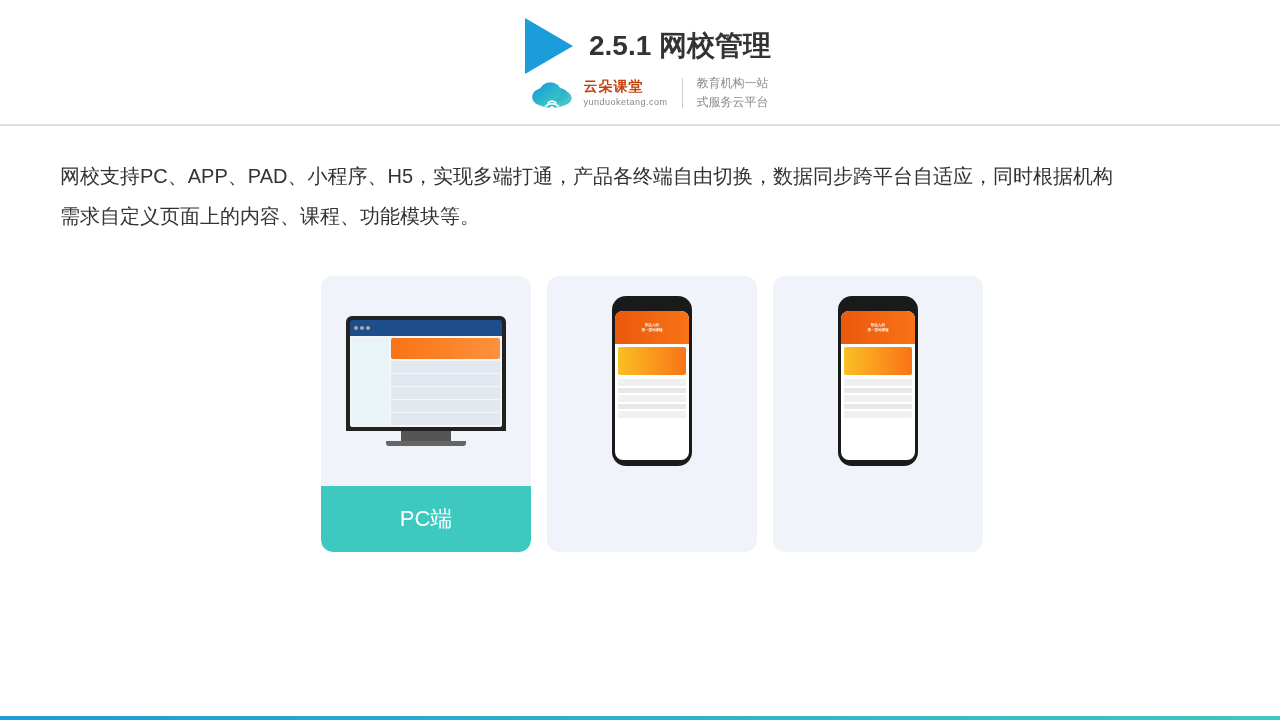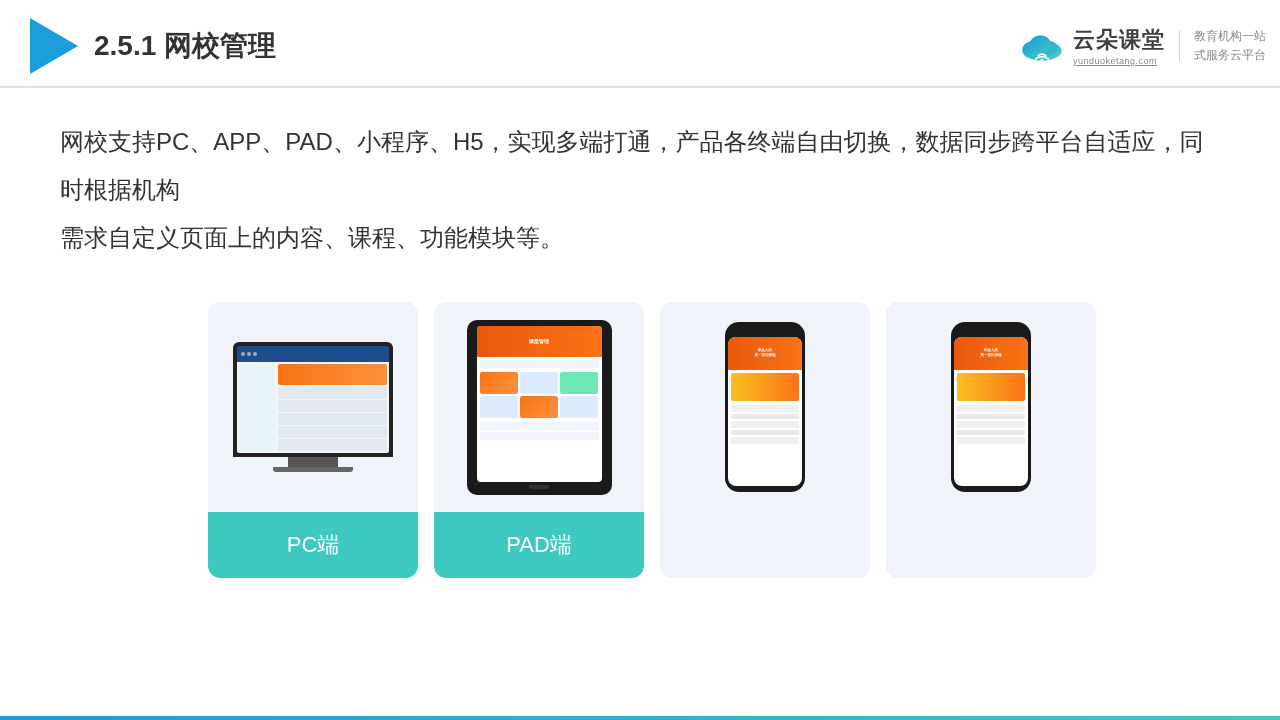--- a/index.html
+++ b/index.html
@@ -12,20 +12,21 @@
       position: relative;
     }
 
     
     .header {
       display: flex;
       align-items: center;
       justify-content: space-between;
       padding: 18px 14px 12px 30px;
       border-bottom: 2px solid #e0e0e0;
+      flex-direction: column;
     }
     .header-left {
       display: flex;
       align-items: center;
       gap: 16px;
     }
     .logo-triangle {
       width: 0;
       height: 0;
       border-top: 28px solid transparent;
@@ -50,49 +51,48 @@
     .cloud-icon-svg {
       width: 50px;
       height: 36px;
     }
     .brand-text {
       display: flex;
       flex-direction: column;
       align-items: flex-start;
     }
     .brand-name {
-      font-size: 22px;
+      font-size: 14px;
       font-weight: bold;
-      color: #404040;
+      color: #c2410c;
       letter-spacing: 1px;
     }
     .brand-sub {
       font-size: 9px;
       color: #888;
       letter-spacing: 0.5px;
       line-height: 1.4;
-      text-decoration: underline;
     }
     .brand-divider {
       width: 1px;
       height: 30px;
       background: #ccc;
       margin: 0 8px;
     }
     .brand-slogan {
       font-size: 12px;
       color: #888;
       line-height: 1.6;
       text-align: left;
     }
 
     
     .description {
       padding: 30px 60px 10px 60px;
-      font-size: 24px;
+      font-size: 20px;
       color: #333;
       line-height: 2;
     }
 
     
     .cards-container {
       display: flex;
       gap: 16px;
       padding: 30px 50px 30px 50px;
       justify-content: center;
@@ -454,46 +454,20 @@
           </div>
         </div>
         <div class="pc-stand"></div>
         <div class="pc-base"></div>
       </div>
     </div>
     <div class="device-label-bar">PC端</div>
   </div>
 
 
-  <div class="device-card">
-    <div class="device-image-area">
-      <div class="tablet-mockup">
-        <div class="tablet-screen">
-          <div class="tablet-screen-header">
-            <span style="font-size:5px;color:white;font-weight:bold;">课堂管理</span>
-          </div>
-          <div class="tablet-screen-body">
-            <div class="tablet-row"></div>
-            <div class="tablet-grid">
-              <div class="tablet-cell tablet-cell-orange"></div>
-              <div class="tablet-cell"></div>
-              <div class="tablet-cell tablet-cell-green"></div>
-              <div class="tablet-cell"></div>
-              <div class="tablet-cell tablet-cell-orange"></div>
-              <div class="tablet-cell"></div>
-            </div>
-            <div class="tablet-row" style="margin-top:2px;"></div>
-            <div class="tablet-row"></div>
-          </div>
-        </div>
-        <div class="tablet-home"></div>
-      </div>
-    </div>
-    <div class="device-label-bar">PAD端</div>
-  </div>
 
   <div class="device-card">
     <div class="device-image-area">
       <div class="mini-phone">
         <div class="mini-phone-notch"></div>
         <div class="mini-phone-screen">
           <div class="screen-content-generic">
             <div class="scg-top">
               <div class="scg-top-text">职达人的<br>第一堂均课程</div>
             </div>

